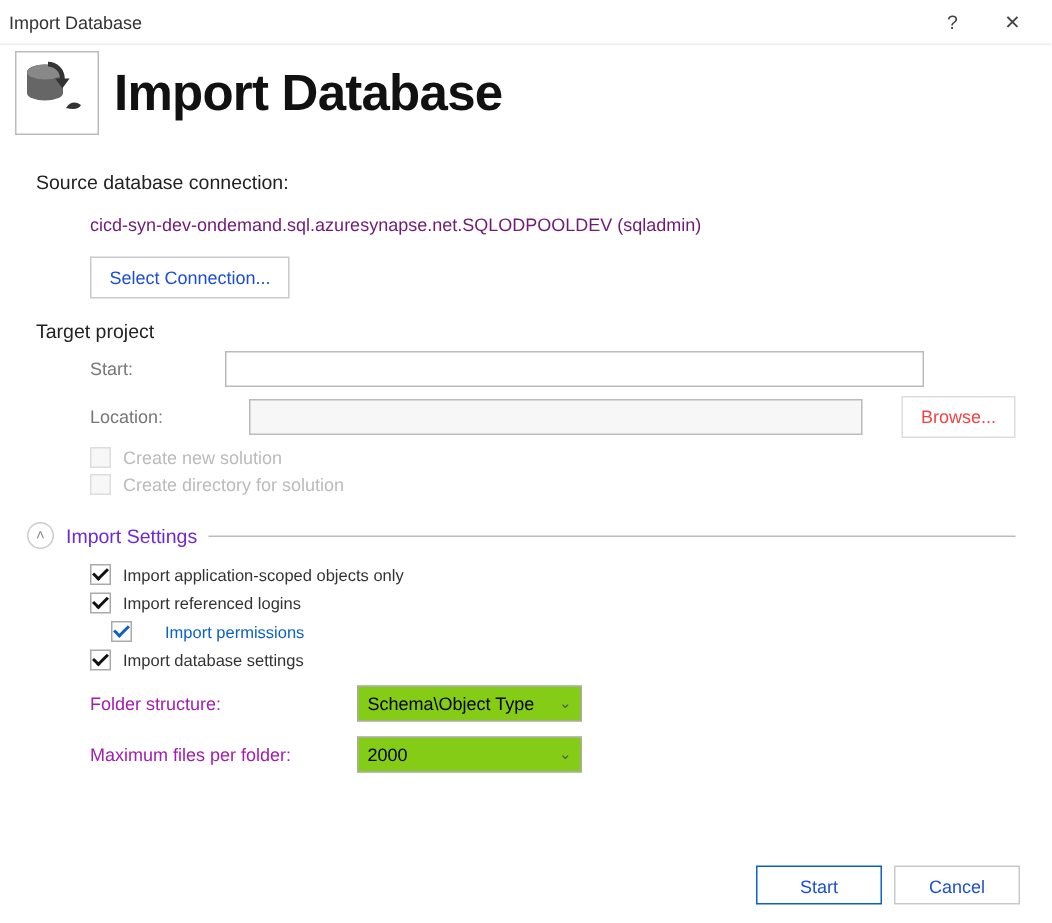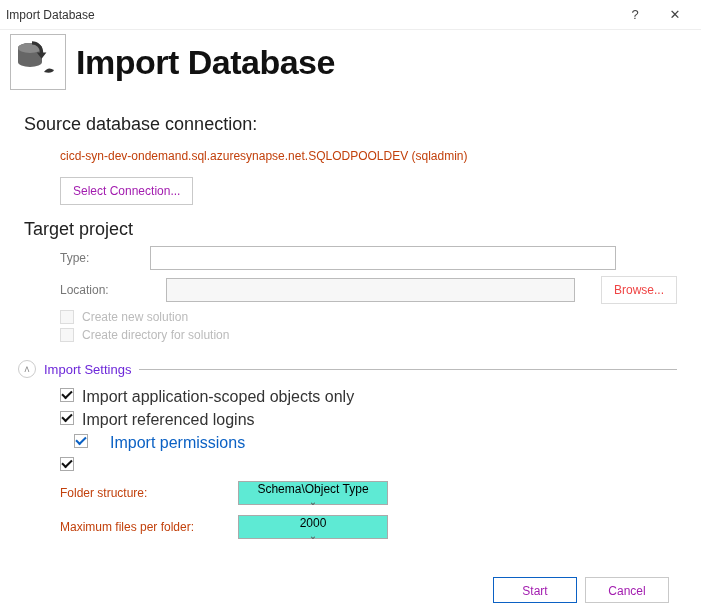--- a/index.html
+++ b/index.html
@@ -4,51 +4,51 @@
   <style>
     * { box-sizing: border-box; margin: 0; padding: 0; }
     body { font-family: "Segoe UI", Tahoma, sans-serif; font-size: 12px; background: #fff; color: #000; width: 701px; height: 615px; overflow: hidden; }
     .titlebar { display: flex; align-items: center; height: 30px; padding: 0 6px 0 6px; border-bottom: 1px solid #eee; }
     .titlebar-title { flex: 1; font-size: 12px; color: #333; }
     .titlebar-btn { width: 40px; height: 28px; display: flex; align-items: center; justify-content: center; color: #444; font-size: 13px; }
     .header { display: flex; align-items: center; padding: 4px 10px 6px 10px; gap: 10px; }
     .header-icon { width: 56px; height: 56px; border: 1px solid #bbb; display:flex; align-items:center; justify-content:center; }
     .header-title { font-size: 34px; font-weight: 700; color: #111; letter-spacing: -0.5px; }
     .content { padding: 6px 24px 0 24px; }
-    .section-label { font-size: 18px; color: #222; margin-top: 12px; }
-    .conn-text { font-size: 12px; color: #c2410c; margin: 14px 0 14px 36px; }
-    .btn { background: #fff; border: 1px solid #c9c9c9; padding: 6px 12px; font-size: 12px; color: #a21caf; }
+    .section-label { font-size: 13px; color: #222; margin-top: 12px; }
+    .conn-text { font-size: 12px; color: #701a75; margin: 14px 0 14px 36px; }
+    .btn { background: #fff; border: 1px solid #c9c9c9; padding: 6px 12px; font-size: 12px; color: #1d4ed8; }
     .btn-primary-outline { border: 1px solid #0b61c4; }
     .btn:disabled, .btn.disabled { color: #ef4444; border-color: #ddd; }
     .select-conn { margin-left: 36px; }
     .field-row { display: flex; align-items: center; gap: 10px; margin: 6px 0 6px 36px; }
     .field-label { width: 80px; color: #777; font-size: 12px; }
     .text-input { flex: 1; height: 24px; border: 1px solid #bbb; background: #fff; padding: 2px 6px; font-size: 12px; }
     .text-input.readonly { background: #f7f7f7; }
     .browse-row { display:flex; align-items:center; gap:26px; margin: 6px 0 6px 36px; }
     .checkbox-row { display: flex; align-items: flex-end; gap: 8px; margin: 4px 0 4px 36px; color: #555; }
     .checkbox-row.indent { }
     .checkbox { width: 14px; height: 14px; border: 1px solid #aaa; background: #fff; display: inline-flex; align-items: center; justify-content: center; }
     .checkbox.disabled { border-color: #ddd; background: #f7f7f7; }
     .checkbox.checked::after { content: ""; width: 8px; height: 4px; border-left: 2px solid #333; border-bottom: 2px solid #333; transform: rotate(-45deg) translate(1px,-1px); }
     .checkbox.checked.blue::after { border-color: #0b61c4; }
     .section-header { display: flex; align-items: center; gap: 8px; margin-top: 18px; }
     .section-header-title { font-size: 13px; color: #6d28d9; }
     .section-header-line { flex: 1; height: 1px; background: #bbb; }
     .chevron { width: 18px; height: 18px; border: 1px solid #ccc; border-radius: 50%; display: flex; align-items: center; justify-content: center; color: #888; font-size: 10px; margin-left: -6px; }
     .settings-checks { margin-top: 10px; }
-    .settings-check { display: flex; align-items: flex-start; gap: 8px; margin: 5px 0 5px 36px; color: #333; font-size: 16px; }
+    .settings-check { display: flex; align-items: flex-end; gap: 8px; margin: 5px 0 5px 36px; color: #333; font-size: 11px; }
     .settings-check .checkbox.checked::after { border-color: #111; }
     .settings-check.blue .checkbox.checked::after { border-color: #0b61c4; }
     .settings-check.blue span { color: #0b61c4; margin-left: 14px; }
     .settings-row { display: flex; align-items: center; gap: 18px; margin: 10px 0 6px 36px; }
-    .settings-row-label { font-size: 12px; color: #c2410c; width: 160px; }
-    .dropdown { width: 150px; height: 24px; border: 1px solid #aaa; background: #5eead4; display: flex; align-items: center; justify-content: space-between; padding: 0 6px; font-size: 12px; flex-direction: column; }
+    .settings-row-label { font-size: 12px; color: #a21caf; width: 160px; }
+    .dropdown { width: 150px; height: 24px; border: 1px solid #aaa; background: #84cc16; display: flex; align-items: center; justify-content: space-between; padding: 0 6px; font-size: 12px; }
     .dropdown .chev { font-size: 10px; color: #555; }
-    .footer { position: absolute; bottom: 0; left: 0; right: 0; display: flex; justify-content: flex-end; gap: 8px; padding: 10px 32px 12px; }
+    .footer { position: absolute; bottom: 0; left: 0; right: 0; display: flex; justify-content: flex-end; gap: 8px; padding: 10px 21px 12px; }
     .footer .btn { width: 84px; height: 26px; }
     .target-section { margin-top: 14px; }
     .disabled-text { color: #bbb; }
   </style>
 </head>
 <body>
 
 <div class="titlebar">
   <div class="titlebar-title">Import Database</div>
   <div class="titlebar-btn">?</div>
@@ -71,21 +71,21 @@
 <div class="content">
 
   <div class="section-label">Source database connection:</div>
   <div class="conn-text">cicd-syn-dev-ondemand.sql.azuresynapse.net.SQLODPOOLDEV (sqladmin)</div>
   <button class="btn select-conn">Select Connection...</button>
 
   <div class="target-section">
     <div class="section-label">Target project</div>
 
     <div class="field-row">
-      <div class="field-label">Type:</div>
+      <div class="field-label">Start:</div>
       <input class="text-input" type="text" style="max-width: 466px;" value="">
     </div>
 
     <div class="browse-row">
       <div class="field-label">Location:</div>
       <input class="text-input readonly" type="text" value="" style="">
       <button class="btn disabled">Browse...</button>
     </div>
 
     <div class="checkbox-row">
@@ -112,20 +112,21 @@
     <div class="settings-check">
       <span class="checkbox checked"></span>
       <span>Import referenced logins</span>
     </div>
     <div class="settings-check blue">
       <span class="checkbox checked blue"></span>
       <span>Import permissions</span>
     </div>
     <div class="settings-check">
       <span class="checkbox checked"></span>
+      <span>Import database settings</span>
     </div>
 
     <div class="settings-row">
       <div class="settings-row-label">Folder structure:</div>
       <div class="dropdown">
         <span>Schema\Object Type</span>
         <span class="chev">⌄</span>
       </div>
     </div>
 

